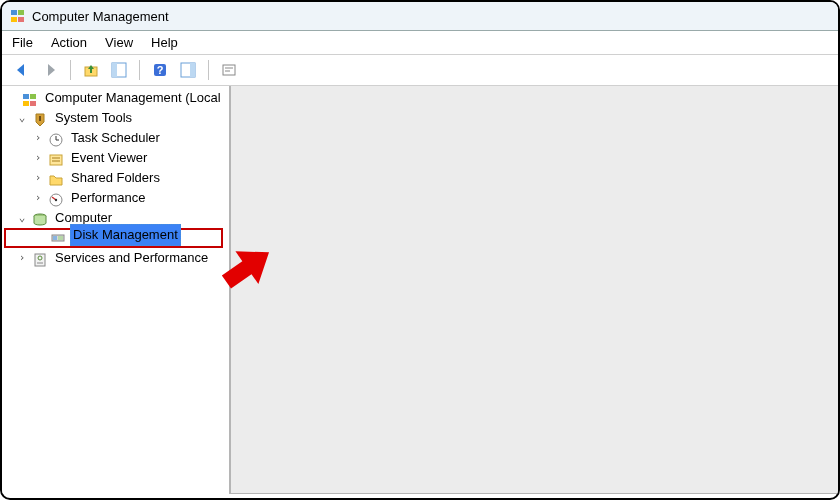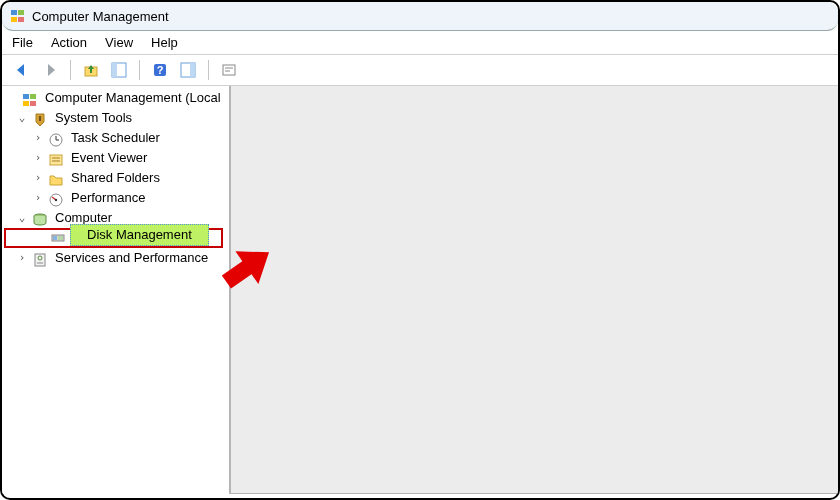--- a/index.html
+++ b/index.html
@@ -15,21 +15,20 @@
     border: 2px solid #000;
     border-radius: 10px;
   }
   .titlebar {
     display: flex;
     align-items: center;
     gap: 6px;
     padding: 6px 8px;
     background: #eef4f9;
     border-bottom: 1px solid #9aa;
-    border-radius: 11px;
   }
   .titlebar .app-icon {
     width: 16px;
     height: 16px;
   }
   .menubar {
     display: flex;
     gap: 18px;
     padding: 4px 10px;
     background: #fff;
@@ -97,23 +96,23 @@
     color: #555;
     font-size: 11px;
     font-family: monospace;
     cursor: default;
   }
   .expander.placeholder { visibility: hidden; }
   .tree-icon { width: 16px; height: 16px; display:flex; align-items:center; justify-content:center;}
   .tree-icon svg { width:16px; height:16px; }
   .tree-label { padding: 0 3px; }
   .tree-label.selected {
-    background: #bef264;
+    background: #3b82f6;
     border: 1px dotted #4a90d9;
-    padding: 0 16px;
+    padding: 0 2px;
   }
   .indent-0 { padding-left: 4px; }
   .indent-1 { padding-left: 14px; }
   .indent-2 { padding-left: 30px; }
   .highlight-box {
     border: 2px solid #c40000;
     padding: 0;
   }
   .arrow-annotation {
     position: absolute;

